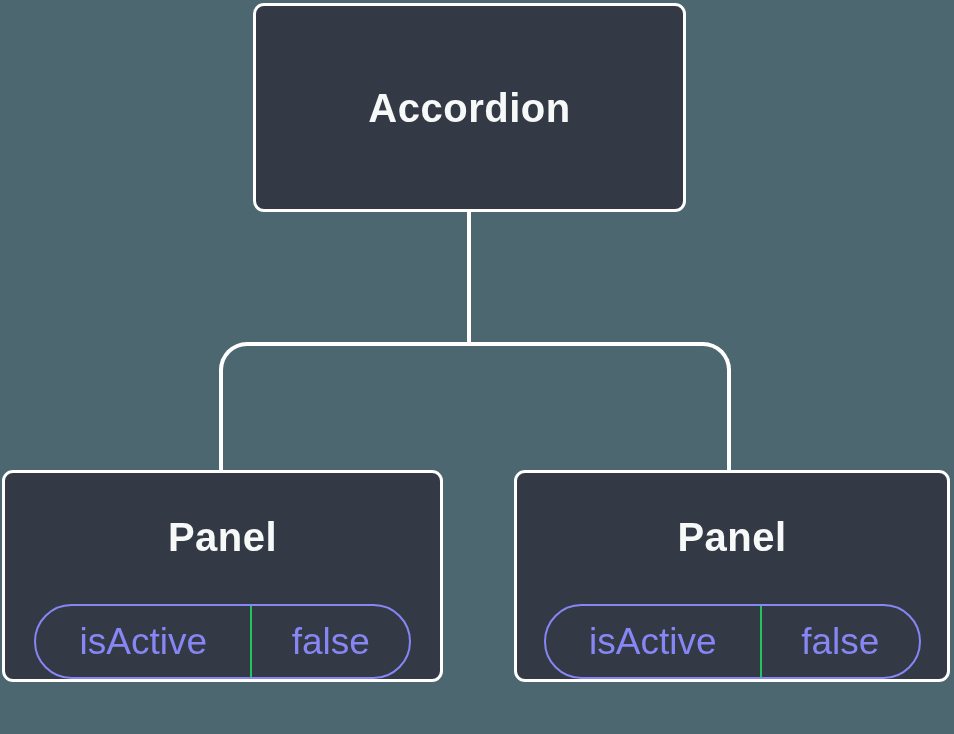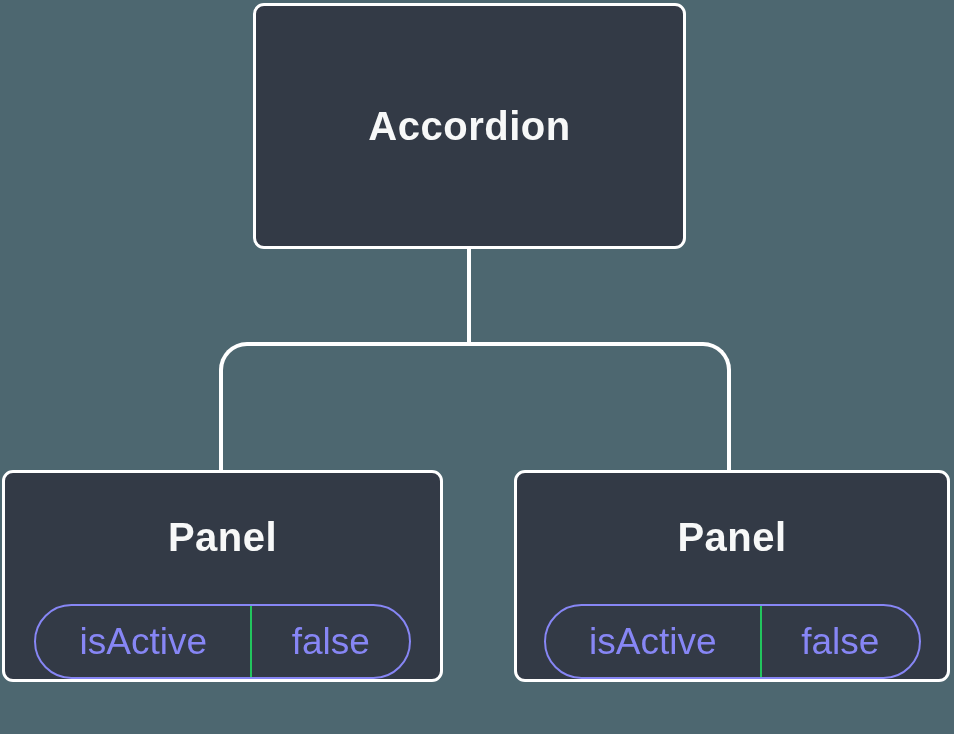--- a/index.html
+++ b/index.html
@@ -27,21 +27,21 @@
   }
   .node-label {
     color: #F7F8F8;
     font-size: 40px;
     font-weight: 600;
     letter-spacing: 0.5px;
     line-height: 48px;
   }
   .node-root {
     left: 253px; top: 3px;
-    width: 433px; height: 246px;
+    width: 433px; height: 209px;
     justify-content: center;
   }
   .node-panel {
     top: 470px;
     width: 441px; height: 212px;
     padding-top: 40px;
   }
   .node-panel-1 { left: 2px; }
   .node-panel-2 { left: 514px; width: 436px; }
   .connector-stem {

